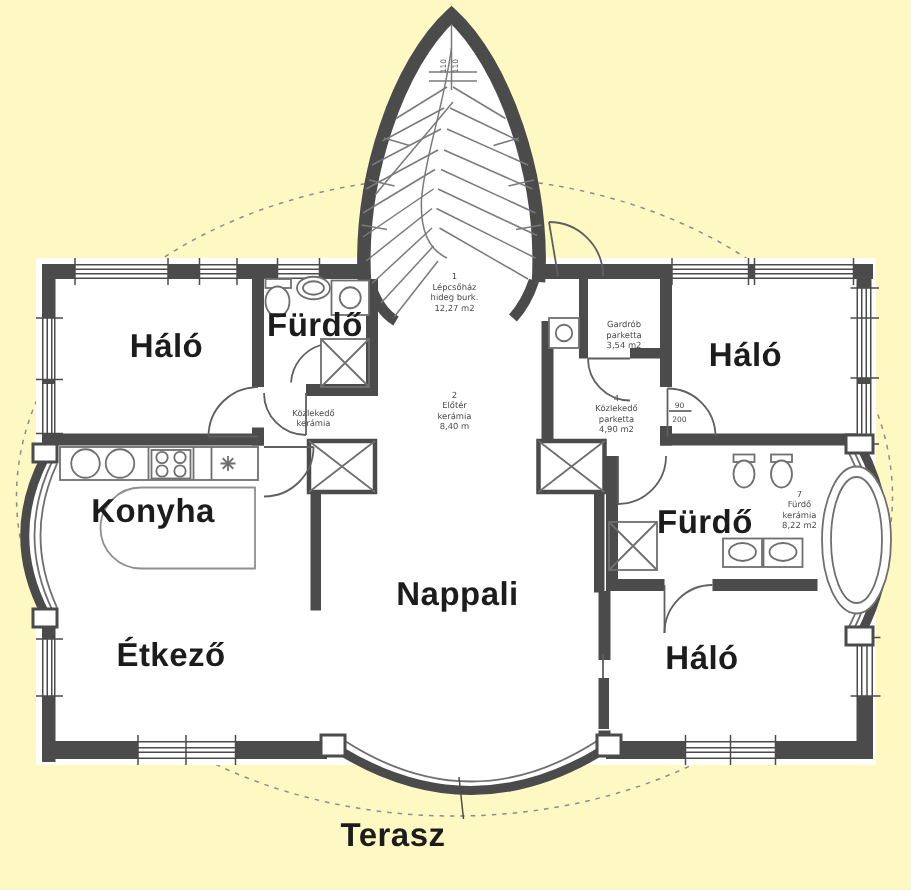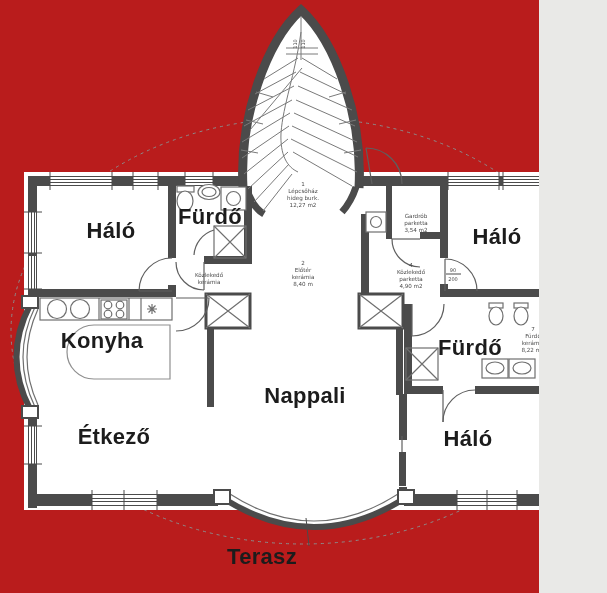--- a/index.html
+++ b/index.html
@@ -1,16 +1,16 @@
 <!DOCTYPE html>
 <html><head>
 <meta charset="utf-8">
 <style>
   html,body{margin:0;padding:0;background:#e9e9e7;}
-  .stage{position:relative;width:539px;height:593px;background:#b91c1c;overflow:hidden;
+  .stage{position:relative;width:607px;height:593px;background:#fef9c3;overflow:hidden;
          font-family:"Liberation Sans",sans-serif;}
   svg{position:absolute;left:0;top:0;}
   .wall{fill:#4b4b4b;stroke:none;}
   .wallline{stroke:#4b4b4b;fill:none;}
   .thin{stroke:#6f6f6f;stroke-width:1.2;fill:none;}
   .fixfill{fill:#ffffff;stroke:#6f6f6f;stroke-width:1.2;}
   .blk{fill:#ffffff;stroke:#4b4b4b;stroke-width:2;}
   .win{fill:#ffffff;}
   .winl{stroke:#4b4b4b;stroke-width:1;}
   .tick{stroke:#4b4b4b;stroke-width:1;}

